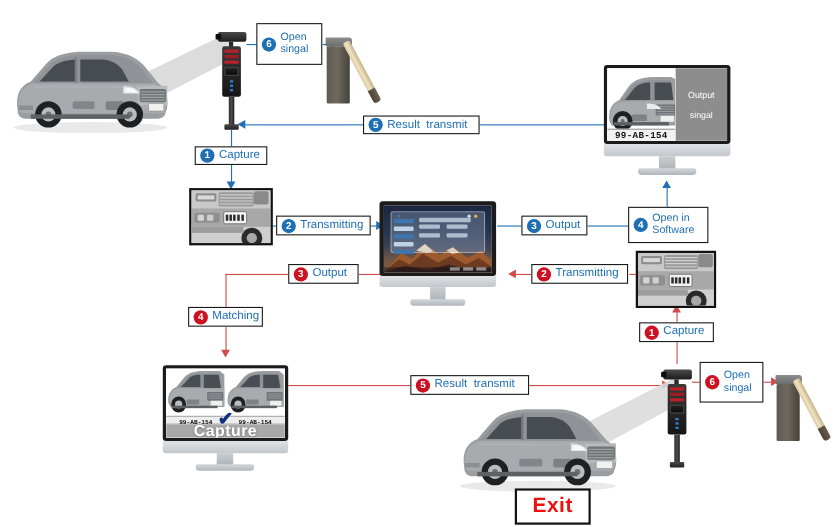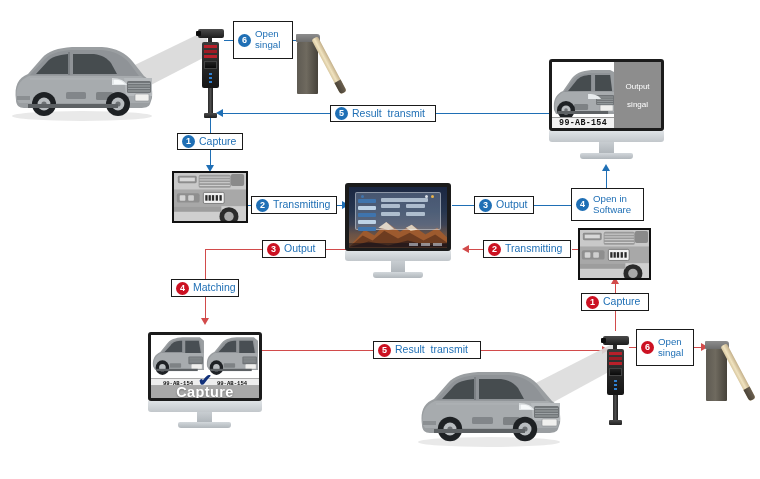--- a/index.html
+++ b/index.html
@@ -702,20 +702,21 @@
       <circle cx="113" cy="71" r="12.2" fill="#1e2124"></circle>
       <circle cx="113" cy="71" r="6.5" fill="#b9bdc0"></circle>
       <circle cx="113" cy="71" r="2.6" fill="#6d7174"></circle>
       <path d="M11,63 L24,63 L24,67 L11,67 Z" fill="#8b8f92"></path>
       <rect x="22" y="71" width="91" height="4" fill="#5d6164"></rect>
       <path d="M63,19 L63,42" stroke="#6f7478" stroke-width="1.2"></path>
       <path d="M24,46 L119,46" stroke="#b8bcbf" stroke-width="0.8" opacity="0.7"></path>
     </svg>
   </div>
 
+  <div class="gate-label" style="left:468px; top:444px;">Exit</div>
 
   <div class="kiosk" style="left:601px; top:336px; width:30px; height:90px;">
     <div class="cam-head"></div>
     <div class="cam-lens"></div>
     <div class="cam-mount"></div>
     <div class="body"></div>
     <div class="led l1"></div>
     <div class="led l2"></div>
     <div class="led l3"></div>
     <div class="screenlet"></div>

